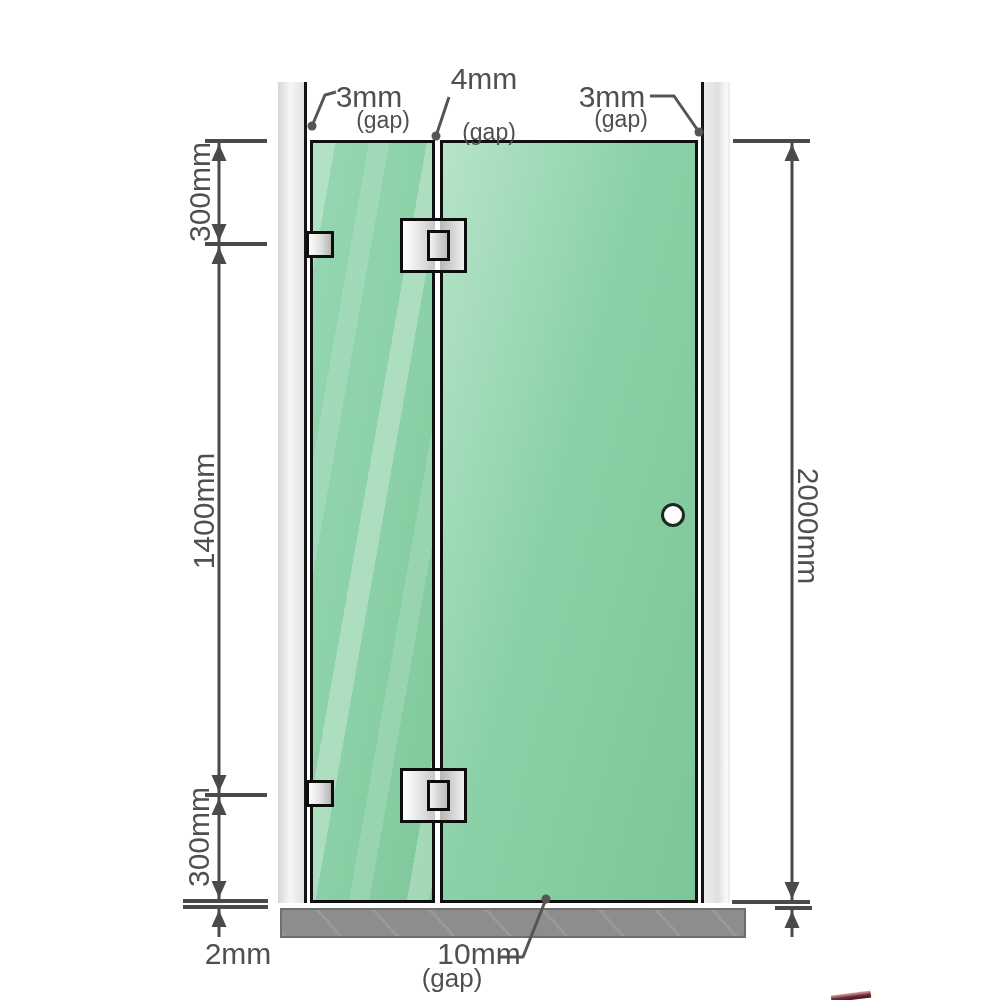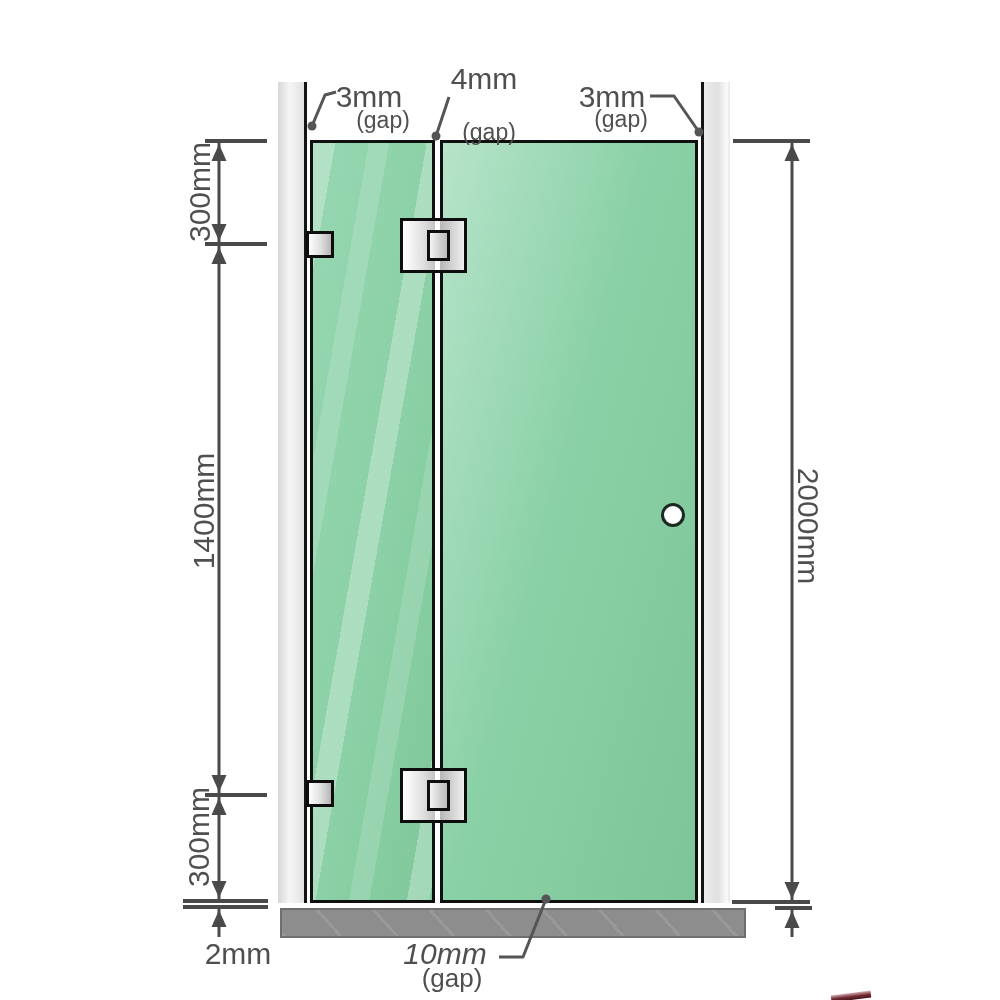--- a/index.html
+++ b/index.html
@@ -176,17 +176,17 @@
   <div class="txt lbl" style="left:612px; top:97px;">3mm</div>
   <div class="txt lbl-s" style="left:621px; top:119px;">(gap)</div>
 
   <div class="txt rot-l" style="left:200px; top:192px;">300mm</div>
   <div class="txt rot-l" style="left:204px; top:511px;">1400mm</div>
   <div class="txt rot-l" style="left:199px; top:837px;">300mm</div>
   <div class="txt rot-r" style="left:808px; top:526px;">2000mm</div>
 
   <div class="txt lbl" style="left:238px; top:954px;text-align:center;">2mm</div>
 
-  <div class="txt lbl" style="left:445px; top:954px;font-style:italic;">10mm</div>
+  <div class="txt lbl" style="left:479px; top:954px;">10mm</div>
   <div class="txt lbl-m" style="left:452px; top:978px;">(gap)</div>
 
   <div class="abs corner-ribbon"></div>
 </div>
 
 </body></html>

